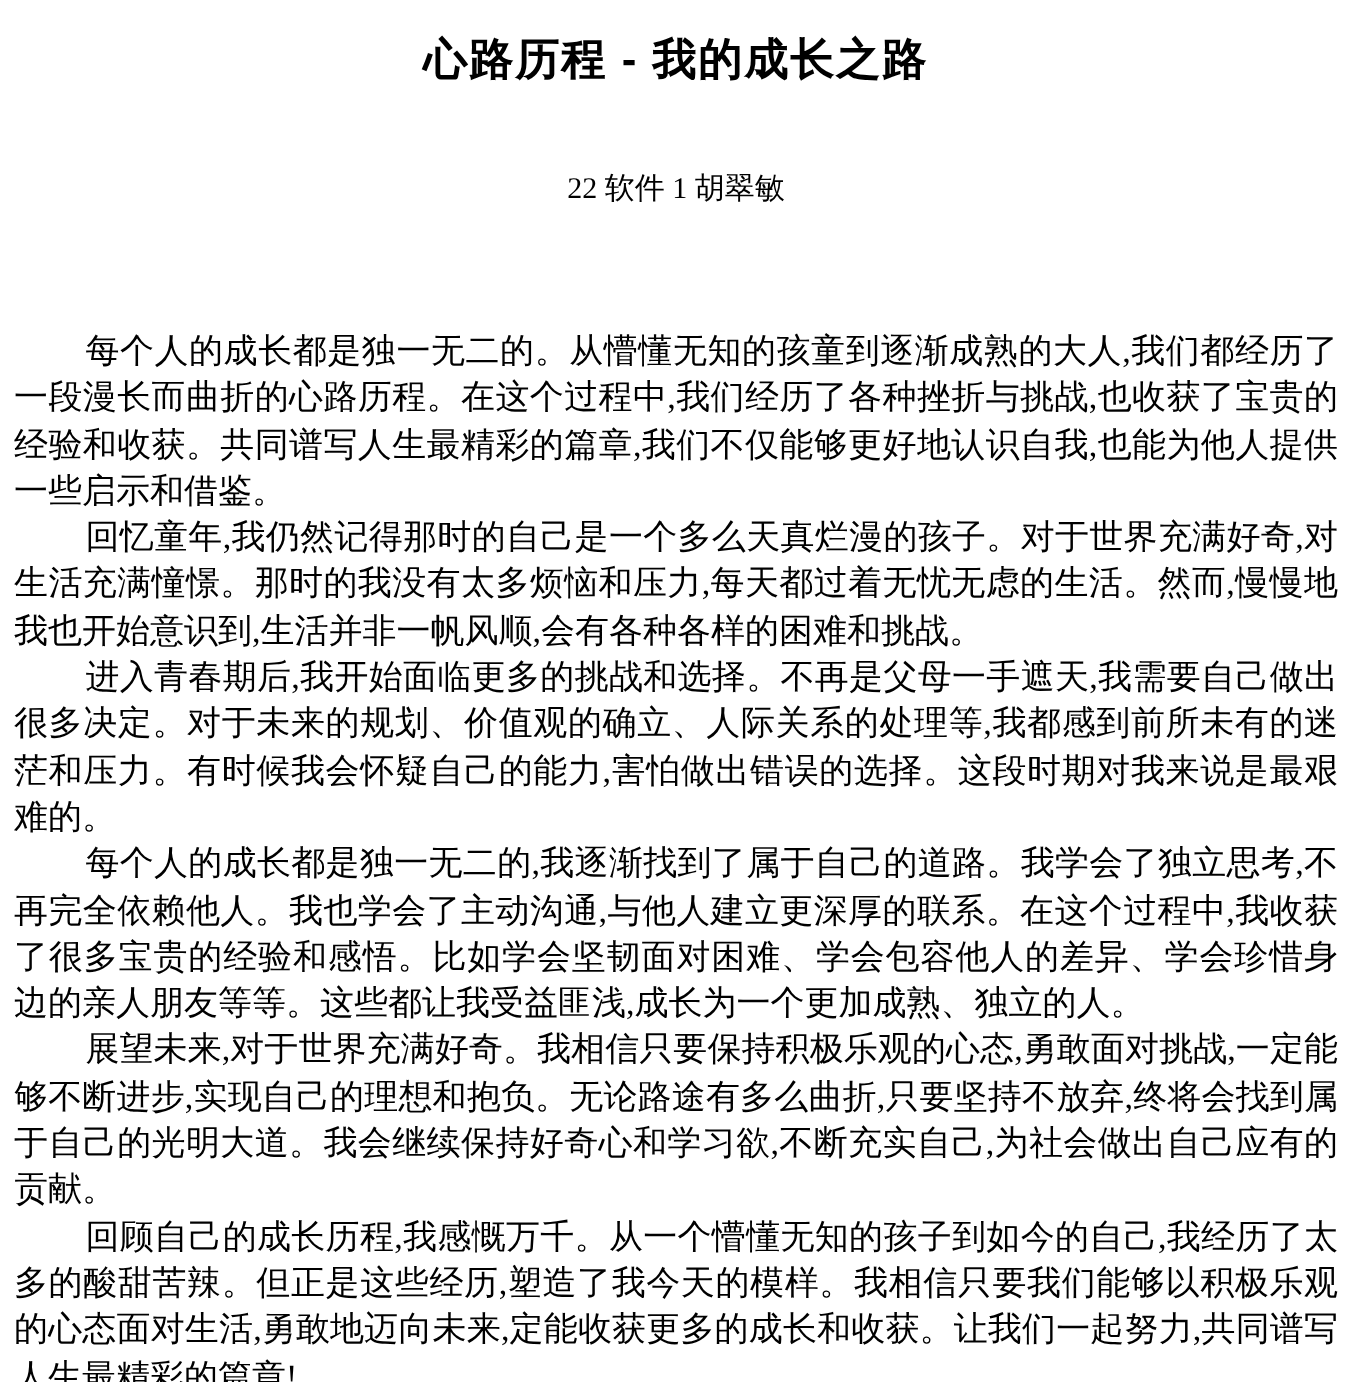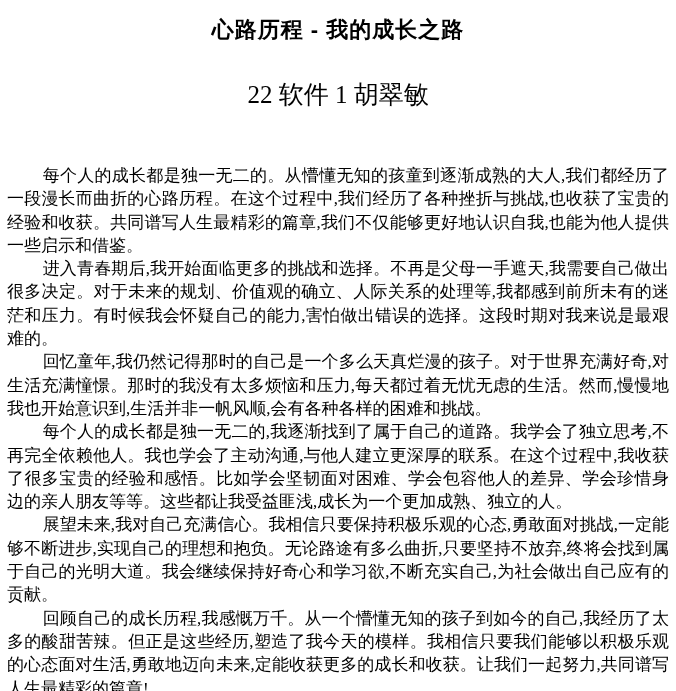--- a/index.html
+++ b/index.html
@@ -29,21 +29,21 @@
     font-size: 22px;
     line-height: 28px;
     color: #000000;
     letter-spacing: 1px;
   }
   .doc-byline {
     margin: 38px 0 0 0;
     text-align: center;
     font-family: "Liberation Serif", "DejaVu Serif", serif;
     font-weight: normal;
-    font-size: 25px;
+    font-size: 15px;
     line-height: 26px;
     color: #000000;
   }
   .doc-body {
     margin: 56px 7px 0 7px;
     font-size: 17px;
     line-height: 23.3px;
     text-align: justify;
     text-justify: inter-ideograph;
   }
@@ -57,19 +57,19 @@
 </head>
 <body>
 
 <div class="doc-page">
   <h1 class="doc-title">心路历程 - 我的成长之路</h1>
 
   <div class="doc-byline">22 软件 1 胡翠敏</div>
 
   <div class="doc-body">
     <p>每个人的成长都是独一无二的。从懵懂无知的孩童到逐渐成熟的大人,我们都经历了一段漫长而曲折的心路历程。在这个过程中,我们经历了各种挫折与挑战,也收获了宝贵的经验和收获。共同谱写人生最精彩的篇章,我们不仅能够更好地认识自我,也能为他人提供一些启示和借鉴。</p>
+    <p>回忆童年,我仍然记得那时的自己是一个多么天真烂漫的孩子。对于世界充满好奇,对生活充满憧憬。那时的我没有太多烦恼和压力,每天都过着无忧无虑的生活。然而,慢慢地我也开始意识到,生活并非一帆风顺,会有各种各样的困难和挑战。</p>
     <p>进入青春期后,我开始面临更多的挑战和选择。不再是父母一手遮天,我需要自己做出很多决定。对于未来的规划、价值观的确立、人际关系的处理等,我都感到前所未有的迷茫和压力。有时候我会怀疑自己的能力,害怕做出错误的选择。这段时期对我来说是最艰难的。</p>
-    <p>回忆童年,我仍然记得那时的自己是一个多么天真烂漫的孩子。对于世界充满好奇,对生活充满憧憬。那时的我没有太多烦恼和压力,每天都过着无忧无虑的生活。然而,慢慢地我也开始意识到,生活并非一帆风顺,会有各种各样的困难和挑战。</p>
     <p>每个人的成长都是独一无二的,我逐渐找到了属于自己的道路。我学会了独立思考,不再完全依赖他人。我也学会了主动沟通,与他人建立更深厚的联系。在这个过程中,我收获了很多宝贵的经验和感悟。比如学会坚韧面对困难、学会包容他人的差异、学会珍惜身边的亲人朋友等等。这些都让我受益匪浅,成长为一个更加成熟、独立的人。</p>
-    <p>展望未来,我对自己充满信心。我相信只要保持积极乐观的心态,勇敢面对挑战,一定能够不断进步,实现自己的理想和抱负。无论路途有多么曲折,只要坚持不放弃,终将会找到属于自己的光明大道。我会继续保持好奇心和学习欲,不断充实自己,为社会做出自己应有的贡献。</p>
+    <p>展望未来,对于世界充满好奇。我相信只要保持积极乐观的心态,勇敢面对挑战,一定能够不断进步,实现自己的理想和抱负。无论路途有多么曲折,只要坚持不放弃,终将会找到属于自己的光明大道。我会继续保持好奇心和学习欲,不断充实自己,为社会做出自己应有的贡献。</p>
     <p>回顾自己的成长历程,我感慨万千。从一个懵懂无知的孩子到如今的自己,我经历了太多的酸甜苦辣。但正是这些经历,塑造了我今天的模样。我相信只要我们能够以积极乐观的心态面对生活,勇敢地迈向未来,定能收获更多的成长和收获。让我们一起努力,共同谱写人生最精彩的篇章!</p>
   </div>
 </div>
 
 </body></html>

